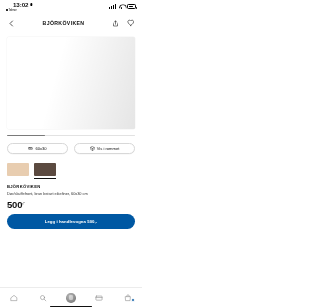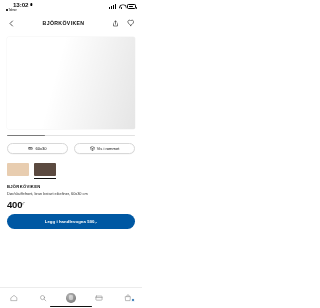--- a/index.html
+++ b/index.html
@@ -255,21 +255,21 @@
 
 <div class="swatches">
   <div class="sw" style="background:#e8cdb0"></div>
   <div class="sw sel" style="background:#5b4a40"></div>
 </div>
 
 <div class="info">
   <div class="p-name">BJÖRKÖVIKEN</div>
   <div class="p-desc">Dør/skuffefront, brun beiset eikefiner, 60x30 cm</div>
   <div class="p-price">
-    <span>400</span><sup>,-</sup>
+    <span>500</span><sup>,-</sup>
   </div>
 </div>
 
 <div class="cta-wrap">
   <div class="cta">Legg i handlevogna  500,-</div>
 </div>
 
 <div class="tabbar">
   <div class="tab">
     <svg width="8" height="8" viewBox="0 0 14 14" fill="none" stroke="#8a8a8a" stroke-width="1" stroke-linecap="round" stroke-linejoin="round">

